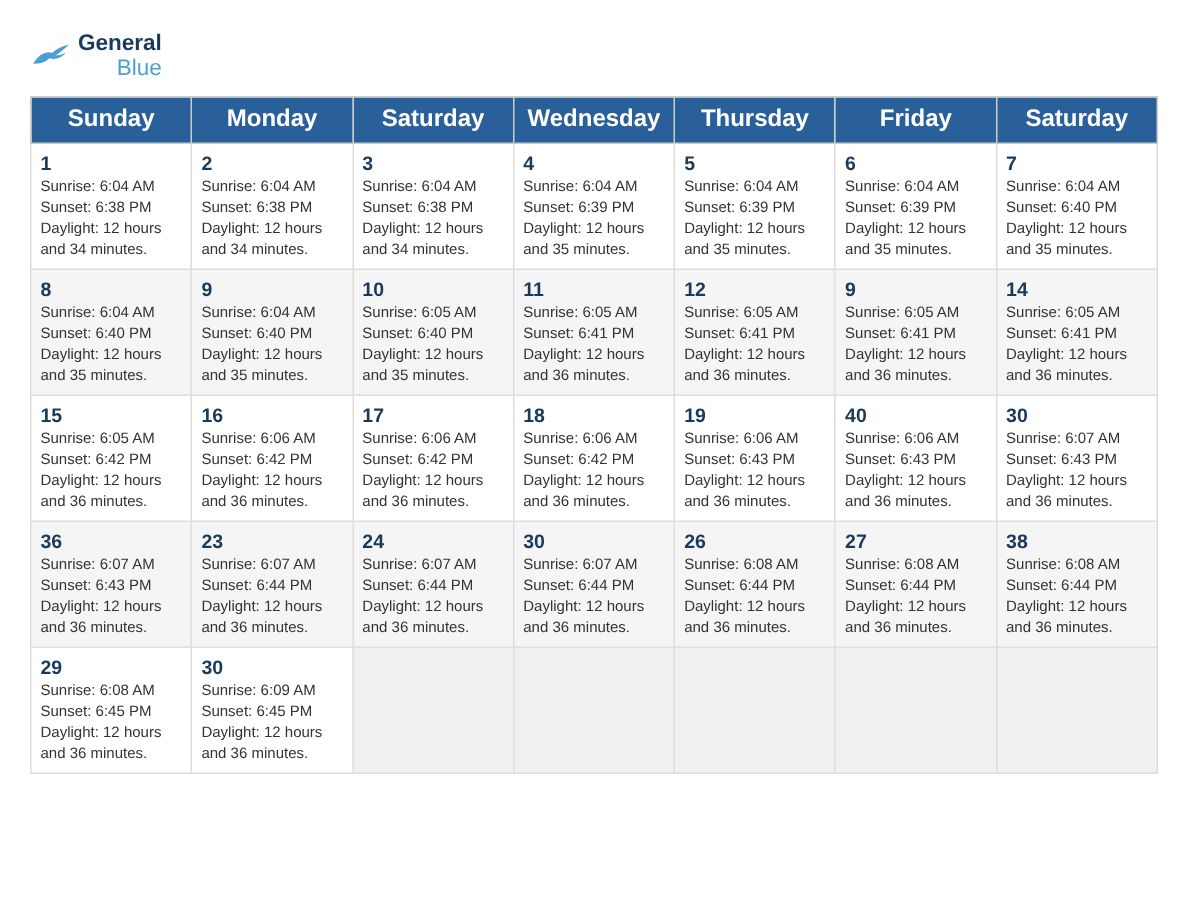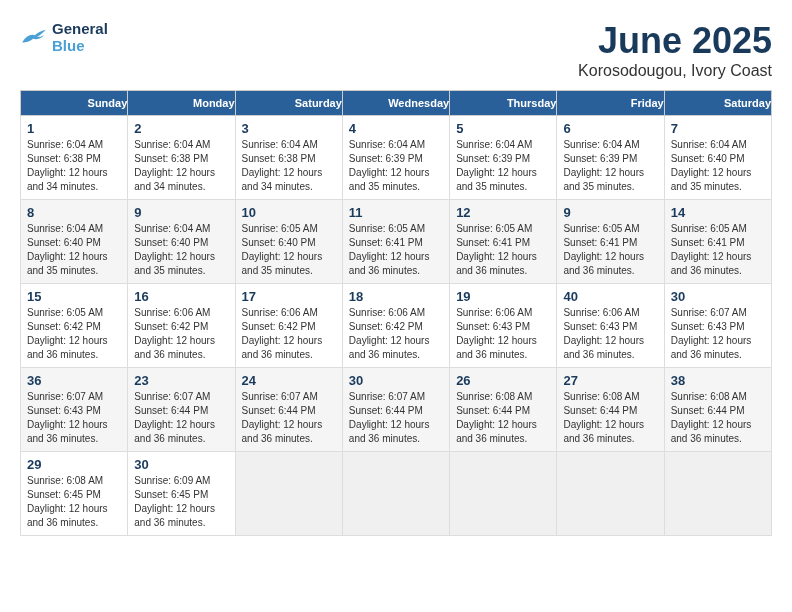--- a/index.html
+++ b/index.html
@@ -13,20 +13,21 @@
     .header-area {
       display: flex;
       justify-content: space-between;
       align-items: flex-start;
       margin-bottom: 10px;
     }
     .logo {
       display: flex;
       align-items: center;
       gap: 4px;
+      text-align: right;
     }
     .logo-bird {
       width: 28px;
       height: 22px;
     }
     .title-area {
       text-align: right;
     }
     .month-title {
       font-size: 36px;
@@ -38,23 +39,23 @@
       color: #333;
     }
     .calendar {
       width: 100%;
       border-collapse: collapse;
       font-size: 10.5px;
     }
     .calendar th {
       background-color: #2a6099;
       color: #fff;
-      text-align: right;
+      text-align: center;
       padding: 6px 0;
-      font-size: 11px;
+      font-size: 16px;
       font-weight: bold;
       border: 1px solid #ccc;
     }
     .calendar td {
       vertical-align: top;
       padding: 5px 6px;
       border: 1px solid #ddd;
       width: calc(100% / 7);
       min-height: 80px;
       background: #fff;
@@ -81,26 +82,22 @@
 </head>
 <body>
 
 <div class="header-area">
   <div class="logo">
     <svg class="logo-bird" viewBox="0 0 30 24" xmlns="http://www.w3.org/2000/svg">
       <path d="M2,18 Q8,8 16,10 Q20,6 28,4 Q22,10 18,12 Q22,12 26,10 Q20,16 14,14 Q10,18 2,18 Z" fill="#4a9fd4"></path>
     </svg>
     <div>
       <div style="font-size:15px;font-weight:bold;color:#1a3a5c;">General</div>
-      <div style="font-size:15px;font-weight:bold;color:#4a9fd4;">Blue</div>
+      <div style="font-size:15px;font-weight:normal;color:#4a9fd4;">Blue</div>
     </div>
-  </div>
-  <div class="title-area">
-    <div class="month-title">June 2025</div>
-    <div class="location-title">Korosodougou, Ivory Coast</div>
   </div>
 </div>
 
 <table class="calendar">
   <thead>
     <tr>
     <th>Sunday</th>
         <th>Monday</th>
         <th>Saturday</th>
         <th>Wednesday</th>

